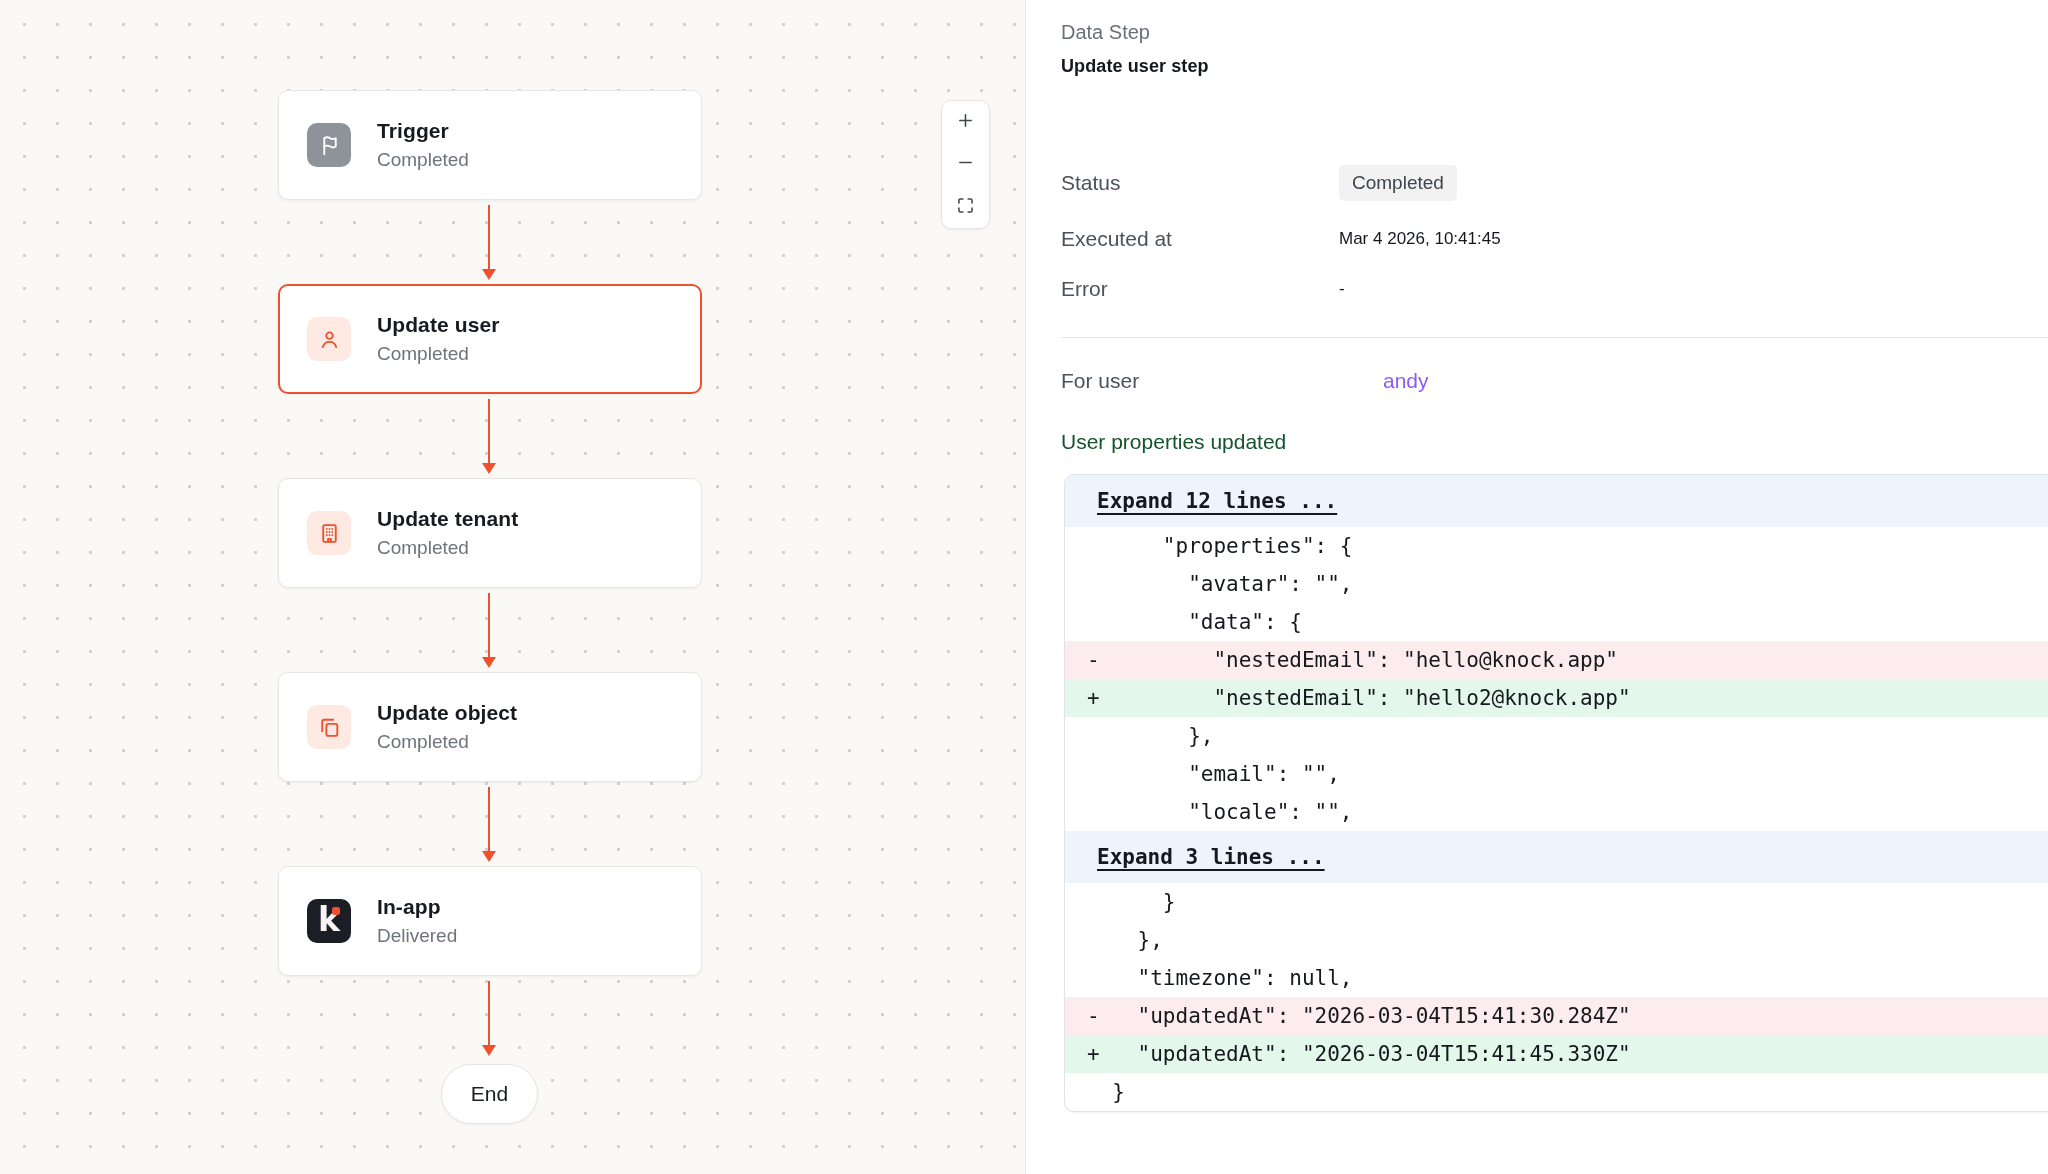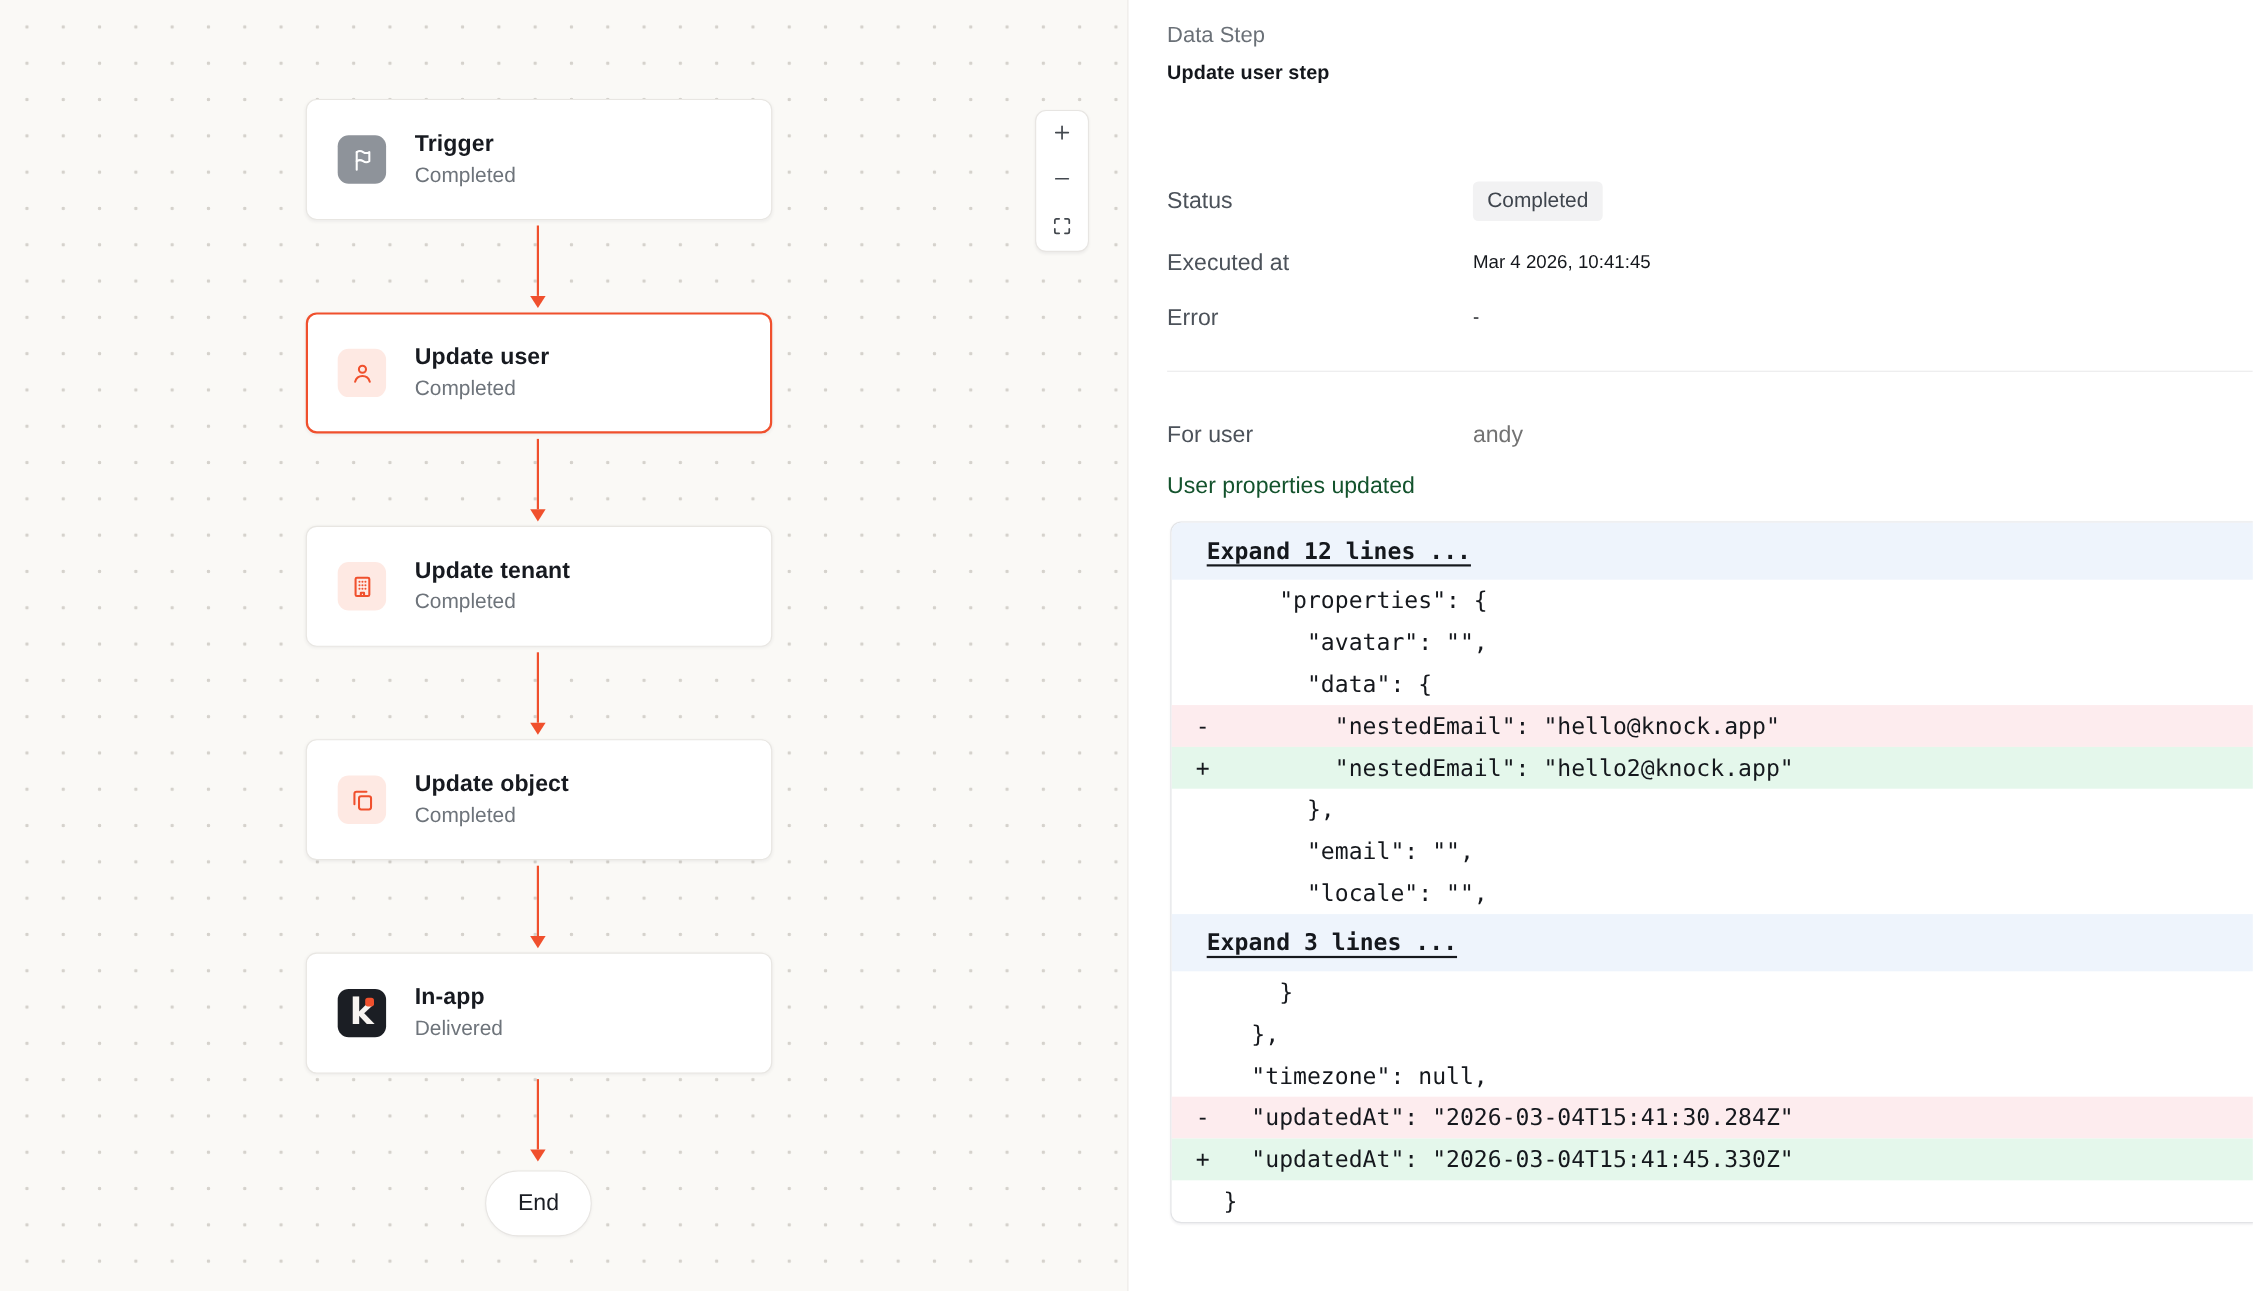--- a/index.html
+++ b/index.html
@@ -87,23 +87,23 @@
   .meta { position:absolute; left:35px; top:165px; right:40px; }
   .meta-row { display:flex; align-items:center; margin-bottom:26px; }
   .meta-row .m-label { width:278px; flex:0 0 278px; font-size:21px; color:#4C525A; }
   .meta-row .m-value { font-size:17px; color:#15181D; }
   .badge {
     display:inline-block; background:#F2F2F3; color:#3F454D;
     font-size:19px; padding:7px 13px; border-radius:5px;
   }
   .divider { position:absolute; left:35px; right:0; top:337px; height:1px; background:#EAEAEC; }
 
-  .for-user { position:absolute; left:35px; top:384px; display:flex; }
+  .for-user { position:absolute; left:35px; top:369px; display:flex; }
   .for-user .m-label { width:278px; flex:0 0 278px; font-size:21px; color:#4C525A; }
-  .user-link { font-size:21px; color:#737373; cursor:pointer; }
+  .user-link { font-size:21px; color:#8b5cf6; cursor:pointer;margin-left:44px; }
 
   .props-label { position:absolute; left:35px; top:430px; font-size:21px; color:#14532d; }
 
   .diff {
     position:absolute; left:38px; right:-2px; top:474px;
     background:#fff; border:1px solid #E2E3E6;
     border-radius:10px 0 0 10px;
     box-shadow:0 1px 2px rgba(16,24,40,.05);
     overflow:hidden;
     font-family:"DejaVu Sans Mono", monospace;

